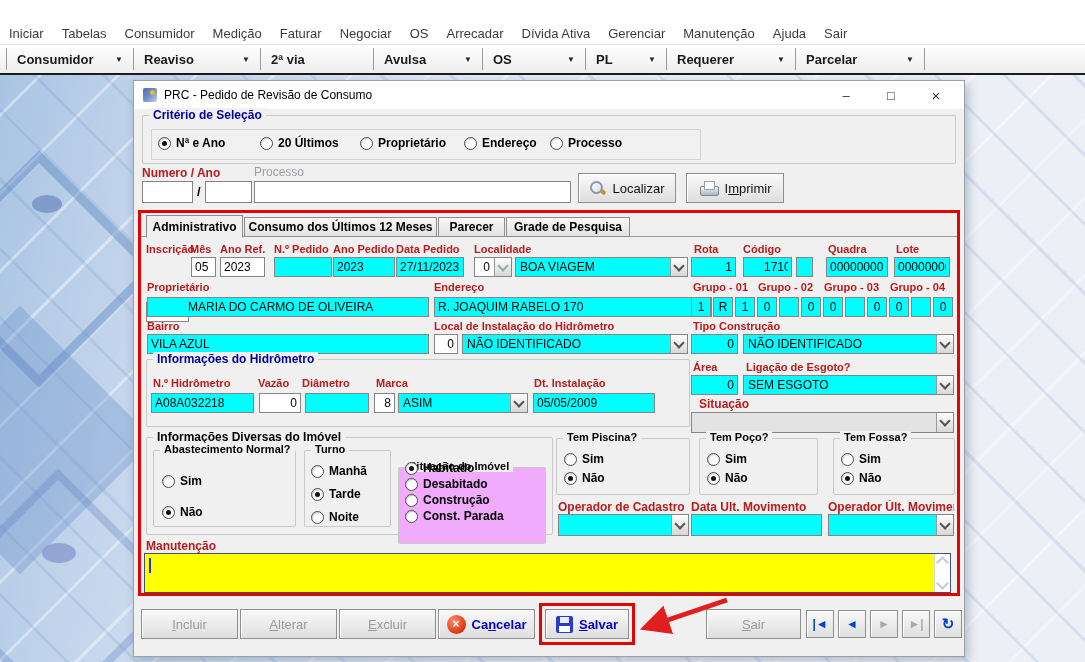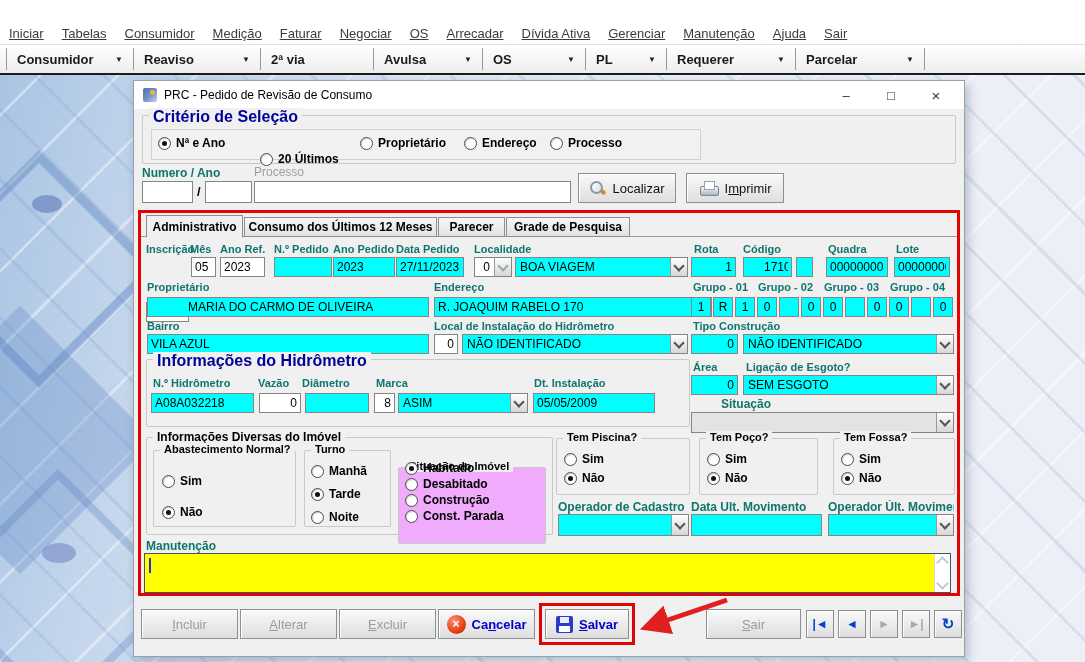--- a/index.html
+++ b/index.html
@@ -3,45 +3,45 @@
 <meta charset="utf-8">
 <style>
   html,body{margin:0;padding:0;background:#fff;}
   body{font-family:"Liberation Sans",sans-serif;}
   #screen{position:relative;width:1085px;height:662px;overflow:hidden;background:#fff;}
 
   
   #titlebar{position:absolute;left:0;top:0;width:100%;height:22px;background:#fff;display:flex;align-items:center;gap:7px;padding-left:7px;box-sizing:border-box;color:#8a8278;font-size:12px;}
   .appico{width:14px;height:14px;border-radius:2px;background:linear-gradient(135deg,#4a6db8 0%,#7a94cc 55%,#c8d4ea 100%);position:relative;flex:0 0 auto;}
   .appico::after{content:"";position:absolute;right:2px;top:2px;width:5px;height:5px;border-radius:50%;background:#e7b53a;}
-  #menubar{position:absolute;left:0;top:22px;width:100%;height:22px;background:#fff;display:flex;align-items:center;font-size:13px;color:#3c3c3c;text-decoration:underline;}
+  #menubar{position:absolute;left:0;top:22px;width:100%;height:22px;background:#fff;display:flex;align-items:center;font-size:13px;color:#3c3c3c;}
   .mi{padding:0 9px;white-space:nowrap;}
   #toolbar{position:absolute;left:0;top:44px;width:100%;height:31px;background:linear-gradient(#ffffff,#ededed);border-top:1px solid #e2e2e2;border-bottom:2px solid #1c1c1c;display:flex;align-items:stretch;font-size:13px;font-weight:bold;color:#1a1a1a;box-sizing:border-box;}
   .tbtn{display:flex;align-items:center;justify-content:space-between;padding:0 10px;}
   .tarrow{font-size:8px;color:#222;margin-left:8px;}
   .tsep{width:1px;background:#9a9a9a;margin:3px 0;}
 
   
   #mdi{position:absolute;left:0;top:75px;right:0;bottom:0;background:linear-gradient(100deg,#a9c4e3 0%,#c3d5ec 14%,#dde7f4 34%,#ecf0f7 58%,#eceff6 100%);overflow:hidden;}
   #mdi::before{content:"";position:absolute;inset:0;
     background:repeating-linear-gradient(45deg,transparent 0 46px,rgba(90,130,190,.15) 46px 49px),
                repeating-linear-gradient(-45deg,transparent 0 52px,rgba(255,255,255,.4) 52px 55px);}
   .decor{position:absolute;}
 
   
   #dlg{position:absolute;left:133px;top:80px;width:830px;height:575px;background:#f0f0f0;border:1px solid #98a0ab;box-shadow:3px 4px 10px rgba(40,60,90,.3);box-sizing:content-box;}
   #dlgtitle{position:absolute;left:0;top:0;width:100%;height:28px;background:#fff;display:flex;align-items:center;gap:7px;padding-left:9px;box-sizing:border-box;font-size:12px;color:#000;}
   .wc{position:absolute;top:0;width:36px;height:28px;display:flex;align-items:center;justify-content:center;font-size:13px;color:#333;background:#fff;}
 
-  .lb{position:absolute;font-size:11px;font-weight:bold;color:#0f766e;white-space:nowrap;}
+  .lb{position:absolute;font-size:11px;font-weight:bold;color:#b91c1c;white-space:nowrap;}
   .lb.gray{color:#9aa0a6;font-weight:normal;font-size:12px;}
   .lb.big{font-size:12px;}
 
   .gb{position:absolute;border:1px solid #c9c9c9;border-radius:2px;}
-  .gbl{position:absolute;top:-8px;left:6px;background:#f0f0f0;padding:0 4px;font-size:16px;font-weight:bold;white-space:nowrap;}
+  .gbl{position:absolute;top:-8px;left:6px;background:#f0f0f0;padding:0 4px;font-size:12px;font-weight:bold;white-space:nowrap;}
   .gbl.blue{color:#00009b;}
   .gbl.black{color:#000;font-size:11px;}
   .sunk{position:absolute;border:1px solid #d2d2d2;background:#f1f1f1;}
 
   .fld{position:absolute;height:20px;border:1px solid #858585;background:#fff;font-size:12px;padding:1px 3px;box-sizing:border-box;font-family:"Liberation Sans",sans-serif;color:#000;}
   input.fld{outline:none;}
   .cyan{background:#00ffff;}
   .num{text-align:right;}
   .ctr{text-align:center;padding:1px 1px;}
 
@@ -172,21 +172,21 @@
     <div class="wc" style="right:10px;font-size:15px">×</div>
 
     <div class="gb" style="left:8px;top:34px;width:812px;height:47px">
       <span class="gbl blue">Critério de Seleção</span>
       <div class="sunk" style="left:8px;top:13px;width:548px;height:29px"></div>
     </div>
     <div class="radio checked" style="left:24px;top:55px">
         <span class="rb"></span>
         <span>Nª e Ano</span>
       </div>
-    <div class="radio" style="left:126px;top:71px">
+    <div class="radio" style="left:126px;top:55px">
         <span class="rb"></span>
         <span>20 Últimos</span>
       </div>
     <div class="radio" style="left:226px;top:55px">
         <span class="rb"></span>
         <span>Proprietário</span>
       </div>
     <div class="radio" style="left:330px;top:55px">
         <span class="rb"></span>
         <span>Endereço</span>
@@ -314,21 +314,21 @@
 
     <div class="lb" style="left:559px;top:280px">Área</div>
     <input class="fld cyan num" style="left: 557px; top: 294px; width: 47px;" value="0">
     <div class="lb" style="left:612px;top:280px">Ligação de Esgoto?</div>
     <div class="combo" style="left:609px;top:294px;width:211px">
         <span class="val">SEM ESGOTO</span>
         <span class="cbtn">
           <span class="chev"></span>
         </span>
       </div>
-    <div class="lb big" style="left:587px;top:316px">Situação</div>
+    <div class="lb big" style="left:565px;top:316px">Situação</div>
     <div class="combo gray" style="left:557px;top:331px;width:263px;height:21px">
         <span class="val"></span>
         <span class="cbtn">
           <span class="chev"></span>
         </span>
       </div>
 
     <div class="gb" style="left:12px;top:356px;width:405px;height:96px">
       <span class="gbl black" style="font-size:12px">Informações Diversas do Imóvel</span>
     </div>

